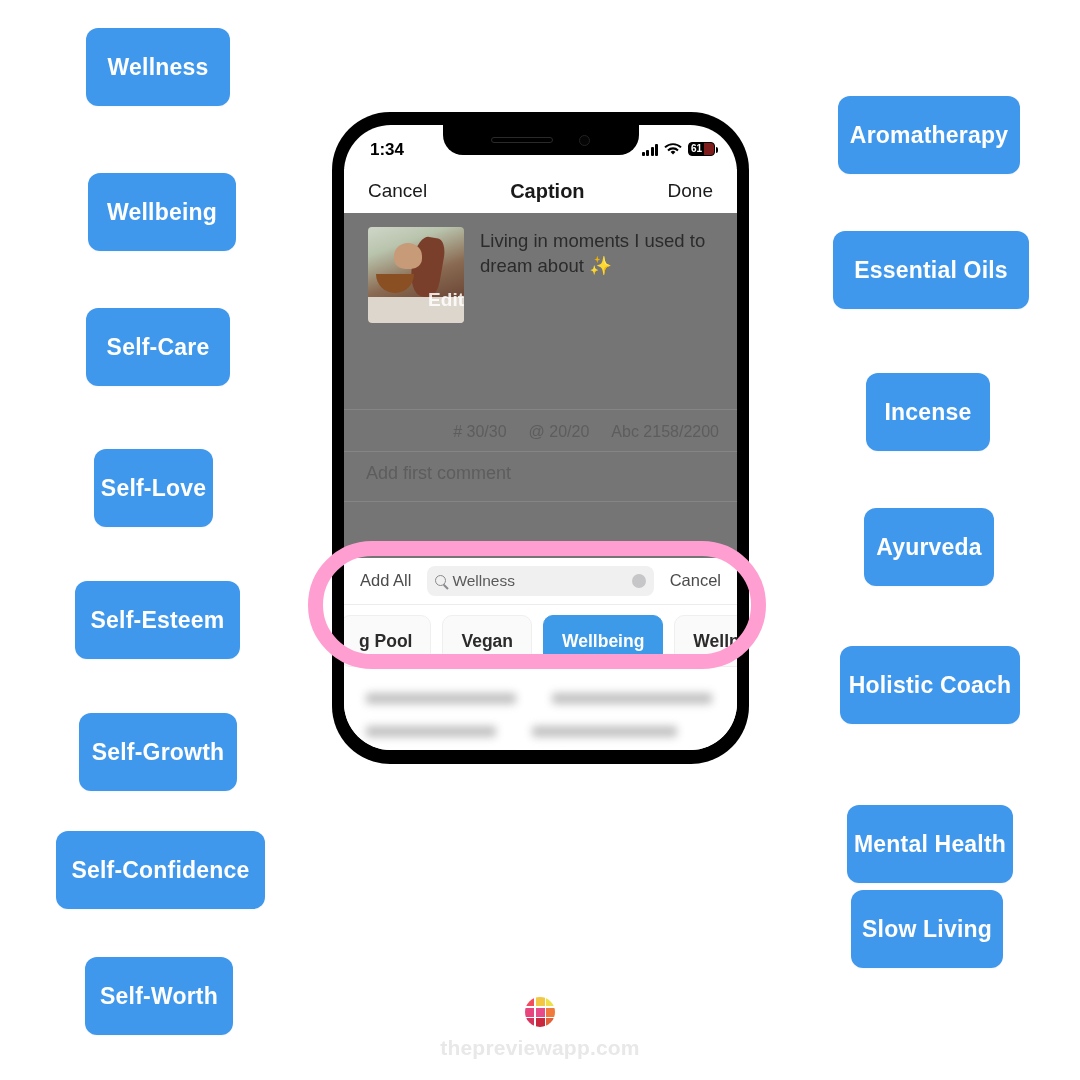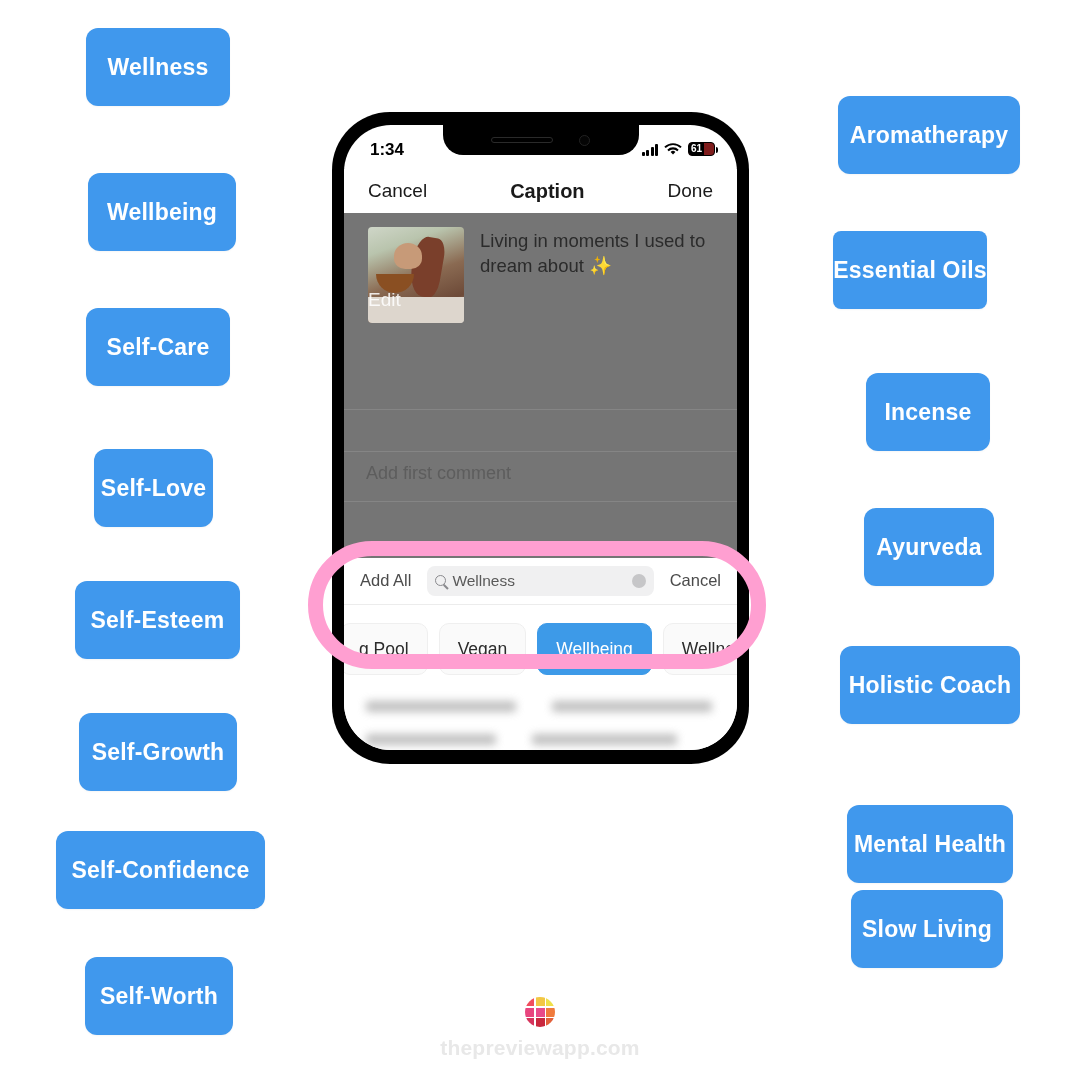--- a/index.html
+++ b/index.html
@@ -166,23 +166,23 @@
     position: absolute; left: 26px; top: 16px;
     width: 28px; height: 26px;
     background: #c79a78; border-radius: 50% 50% 40% 40%;
   }
   #thumb .legs {
     position: absolute; left: 0; right: 0; bottom: 0; height: 26px;
     background: #ddd6cd;
   }
   #thumb .edit-label {
     position: absolute; left: 0; right: 0; bottom: 12px;
-    text-align: left;
+    text-align: right;
     color: rgba(255,255,255,.85);
-    font-size: 19px; font-weight: normal;
+    font-size: 19px; font-weight: bold;
   }
   #caption-text {
     color: #2b2b2b; font-size: 18.5px; line-height: 1.33;
     padding-top: 2px;
   }
   #counters {
     position: absolute; right: 18px; top: 210px;
     display: flex; gap: 22px;
     color: #5d5d5d; font-size: 16px;
   }
@@ -249,23 +249,22 @@
   .chip {
     flex: none;
     height: 52px;
     display: flex; align-items: center; justify-content: center;
     padding: 0 18px;
     border-radius: 10px;
     background: #fafafa;
     border: 1px solid #efefef;
     color: #2b2b2b;
     font-size: 17.5px;
-    font-weight: normal;
+    font-weight: bold;
     white-space: nowrap;
-    margin-top: 8px;
   }
   .chip.selected {
     background: #3D9AE8;
     border-color: #3D9AE8;
     color: #ffffff;
   }
 
   
   #blurred-list {
     padding: 14px 22px 0 22px;
@@ -343,21 +342,21 @@
     </div>
     <div class="pill" style="left: 85px; top: 957px; width: 148px;">
       <span>Self-Worth</span>
     </div>
   </div>
 
 <div id="keywords-right">
     <div class="pill" style="left: 838px; top: 96px; width: 182px;">
       <span>Aromatherapy</span>
     </div>
-    <div class="pill" style="left: 833px; top: 231px; width: 154px; border-radius: 8px;">
+    <div class="pill" style="left: 833px; top: 231px; width: 196px;">
       <span>Essential Oils</span>
     </div>
     <div class="pill" style="left: 866px; top: 373px; width: 124px; text-align: center;">
       <span>Incense</span>
     </div>
     <div class="pill" style="left: 864px; top: 508px; width: 130px;">
       <span>Ayurveda</span>
     </div>
     <div class="pill" style="left: 840px; top: 646px; width: 180px;">
       <span>Holistic Coach</span>
@@ -411,20 +410,25 @@
         <div id="thumb">
           <span class="arm"></span>
           <span class="hand"></span>
           <span class="bowl"></span>
           <span class="legs"></span>
           <span class="edit-label">Edit</span>
         </div>
         <div id="caption-text">Living in moments I used to dream about ✨</div>
       </div>
       <div id="counters-sep-top"></div>
+      <div id="counters">
+        <span>#  30/30</span>
+        <span>@  20/20</span>
+        <span>Abc  2158/2200</span>
+      </div>
       <div id="counters-sep-bot"></div>
       <div id="add-comment">Add first comment</div>
       <div id="comment-sep"></div>
       <div id="hashtags-label">HASHTAGS</div>
     </div>
 
     <div id="sheet">
       <div id="sheet-top-row">
         <span id="add-all">Add All</span>
         <span id="search-field">

